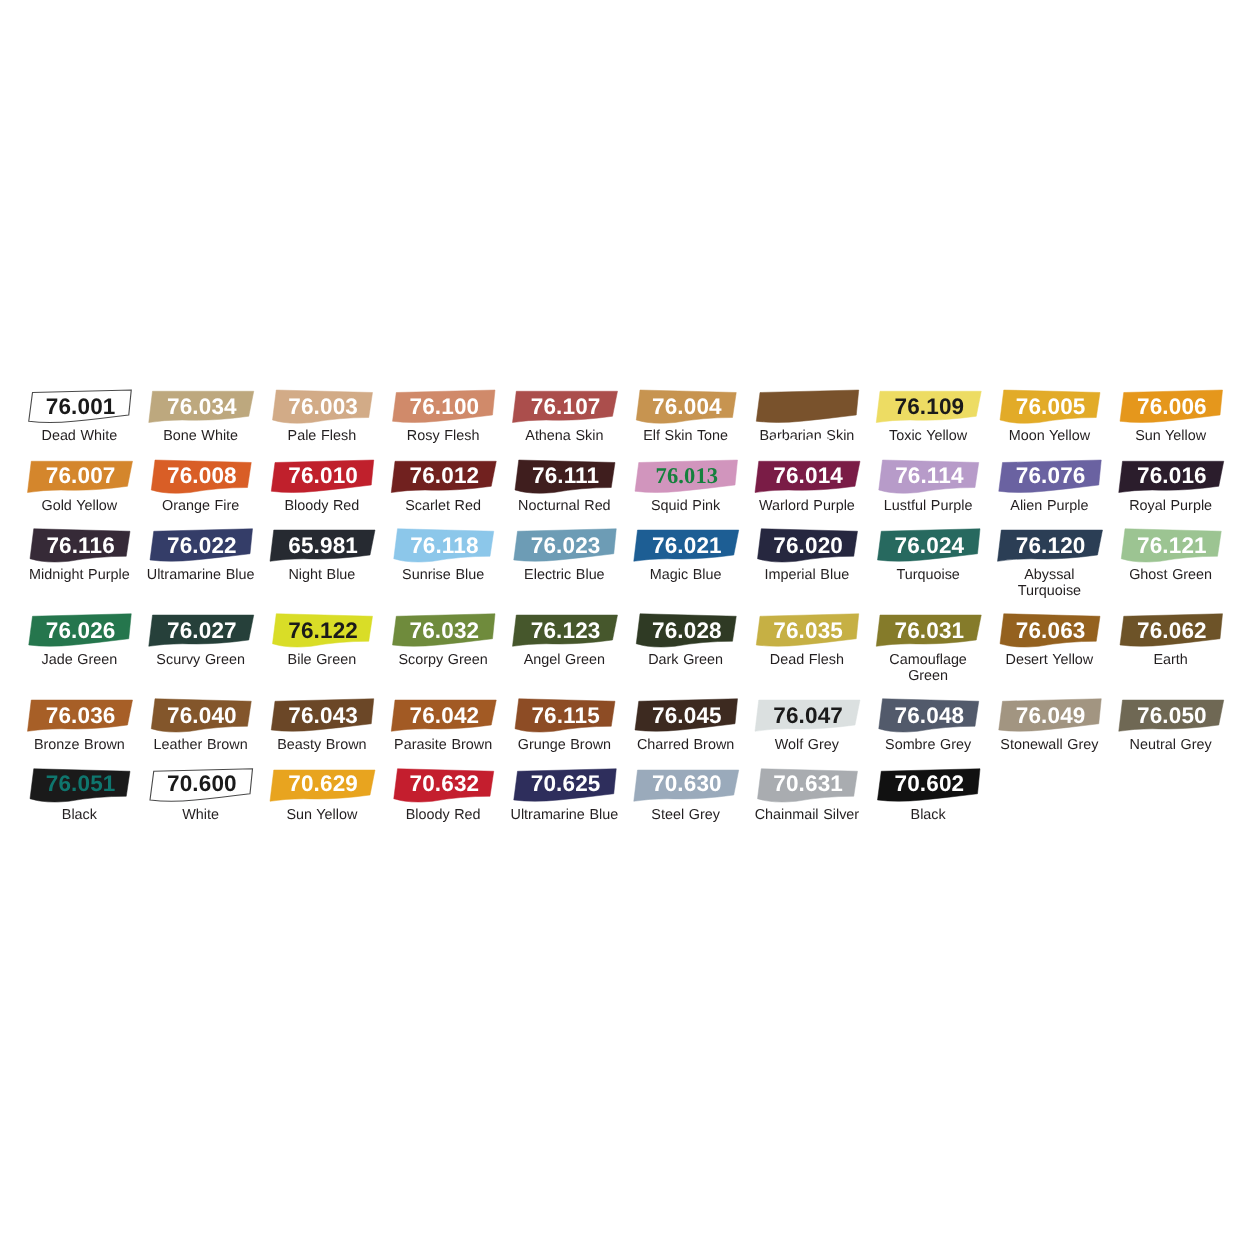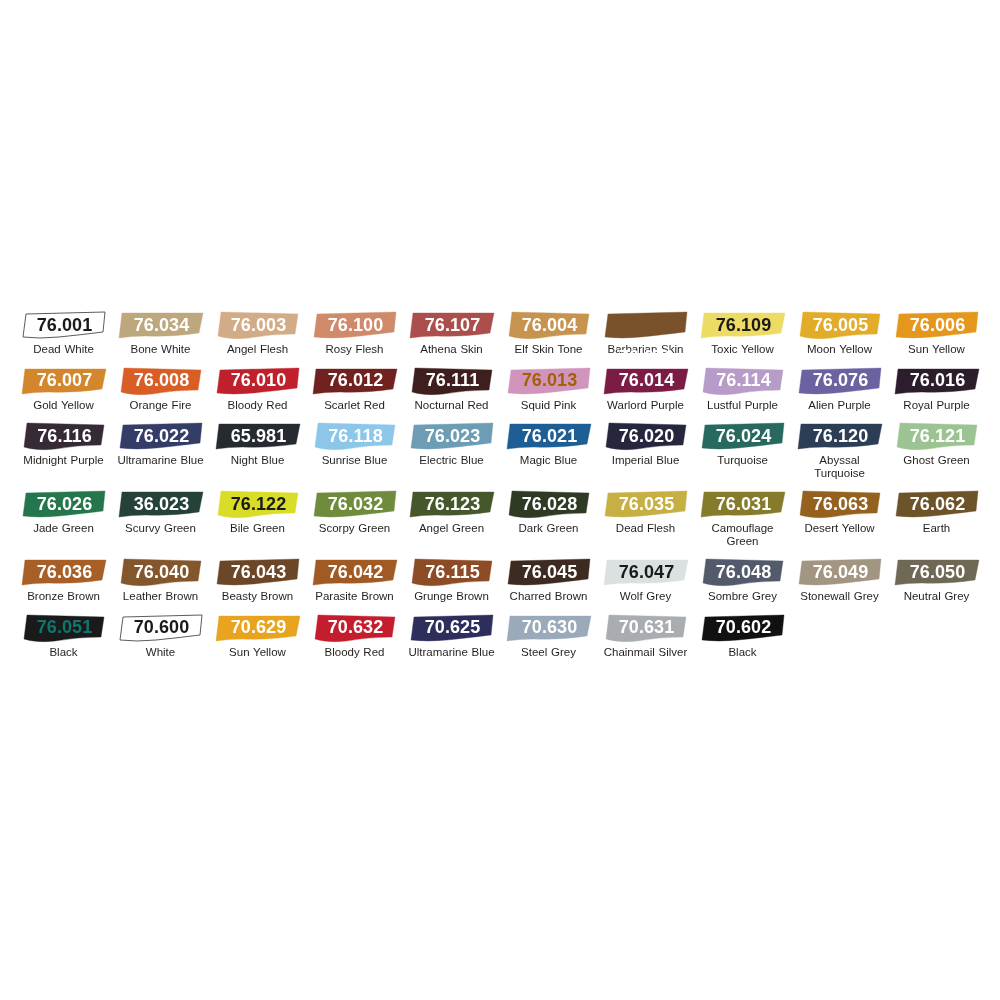--- a/index.html
+++ b/index.html
@@ -98,21 +98,21 @@
         </div>
         <div class="chip-name">Bone White</div>
       </div>
       <div class="swatch-cell">
         <div class="chip-wrap">
           <svg viewBox="0 0 90 30">
             <path d="M8,2 L85,4 L82,24 Q58,24 36,28 Q18,30 5,26 Z" fill="#d2ab87" stroke="#d2ab87" stroke-width="0.4"></path>
           </svg>
           <div class="chip-code" style="color: rgb(255, 255, 255);">76.003</div>
         </div>
-        <div class="chip-name">Angel Flesh</div>
+        <div class="chip-name">Pale Flesh</div>
       </div>
       <div class="swatch-cell">
         <div class="chip-wrap">
           <svg viewBox="0 0 90 30">
             <path d="M7,4 L86,2 L84,22 Q60,25 40,27 Q20,29 4,27 Z" fill="#d08a6a" stroke="#d08a6a" stroke-width="0.4"></path>
           </svg>
           <div class="chip-code" style="color: rgb(255, 255, 255);">76.100</div>
         </div>
         <div class="chip-name">Rosy Flesh</div>
       </div>
@@ -213,21 +213,21 @@
           </svg>
           <div class="chip-code" style="color: rgb(255, 255, 255);">76.111</div>
         </div>
         <div class="chip-name">Nocturnal Red</div>
       </div>
       <div class="swatch-cell">
         <div class="chip-wrap">
           <svg viewBox="0 0 90 30">
             <path d="M7,4 L86,2 L84,22 Q60,25 40,27 Q20,29 4,27 Z" fill="#d195bd" stroke="#d195bd" stroke-width="0.4"></path>
           </svg>
-          <div class="chip-code" style="color: #a16207;">76.013</div>
+          <div class="chip-code" style="color: #15803d; font-family: Liberation Serif, serif;">76.013</div>
         </div>
         <div class="chip-name">Squid Pink</div>
       </div>
       <div class="swatch-cell">
         <div class="chip-wrap">
           <svg viewBox="0 0 90 30">
             <path d="M6,3 L87,3 L83,23 Q55,27 30,26 Q15,26 3,28 Z" fill="#7a1c46" stroke="#7a1c46" stroke-width="0.4"></path>
           </svg>
           <div class="chip-code" style="color: rgb(255, 255, 255);">76.014</div>
         </div>
@@ -357,21 +357,21 @@
           </svg>
           <div class="chip-code" style="color: rgb(255, 255, 255);">76.026</div>
         </div>
         <div class="chip-name">Jade Green</div>
       </div>
       <div class="swatch-cell">
         <div class="chip-wrap">
           <svg viewBox="0 0 90 30">
             <path d="M6,3 L87,3 L83,23 Q55,27 30,26 Q15,26 3,28 Z" fill="#26403a" stroke="#26403a" stroke-width="0.4"></path>
           </svg>
-          <div class="chip-code" style="color: rgb(255, 255, 255);">36.023</div>
+          <div class="chip-code" style="color: rgb(255, 255, 255);">76.027</div>
         </div>
         <div class="chip-name">Scurvy Green</div>
       </div>
       <div class="swatch-cell">
         <div class="chip-wrap">
           <svg viewBox="0 0 90 30">
             <path d="M8,2 L85,4 L82,24 Q58,24 36,28 Q18,30 5,26 Z" fill="#d9dd27" stroke="#d9dd27" stroke-width="0.4"></path>
           </svg>
           <div class="chip-code" style="color: rgb(26, 26, 26);">76.122</div>
         </div>

